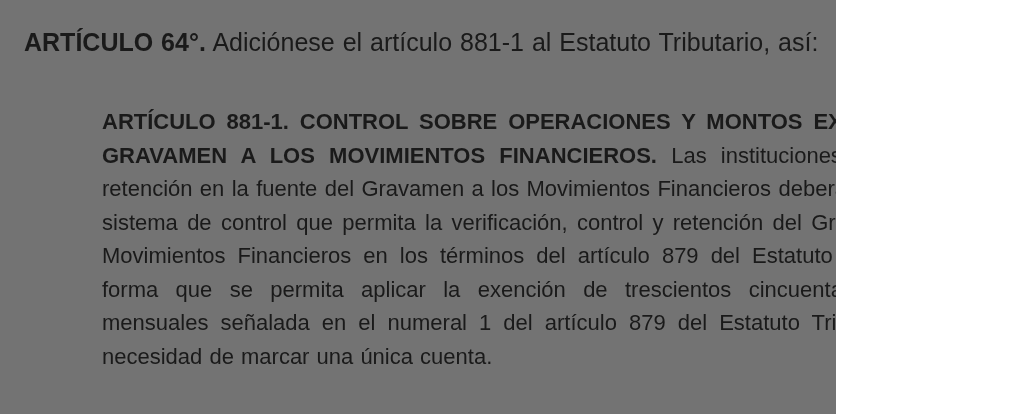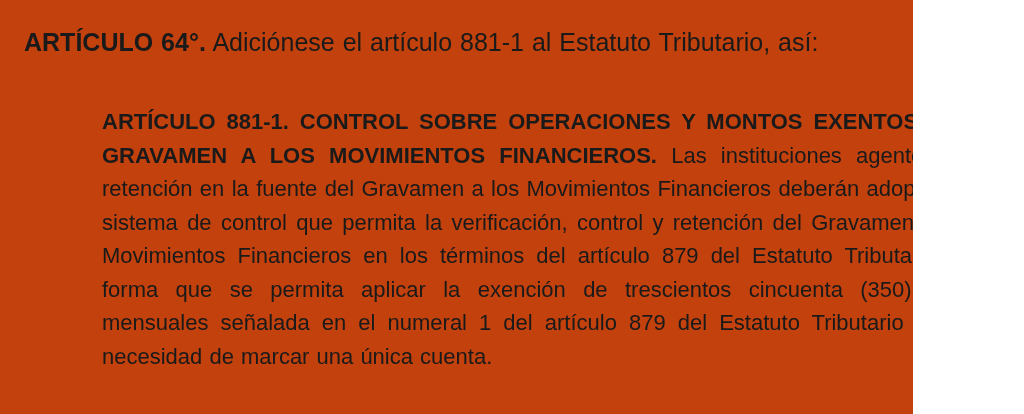--- a/index.html
+++ b/index.html
@@ -5,23 +5,23 @@
   html, body { margin: 0; padding: 0; }
   body {
     width: 1024px;
     height: 414px;
     background: #ffffff;
     font-family: "Liberation Sans", sans-serif;
     color: #1a1a1a;
   }
   .page {
     position: relative;
-    width: 913px;
+    width: 836px;
     height: 414px;
-    background: #c2410c;
+    background: #737373;
     overflow: hidden;
     text-decoration: underline;
   }
   .heading {
     position: absolute;
     left: 24px;
     top: 26px;
     margin: 0;
     width: 985px;
     font-size: 25px;

